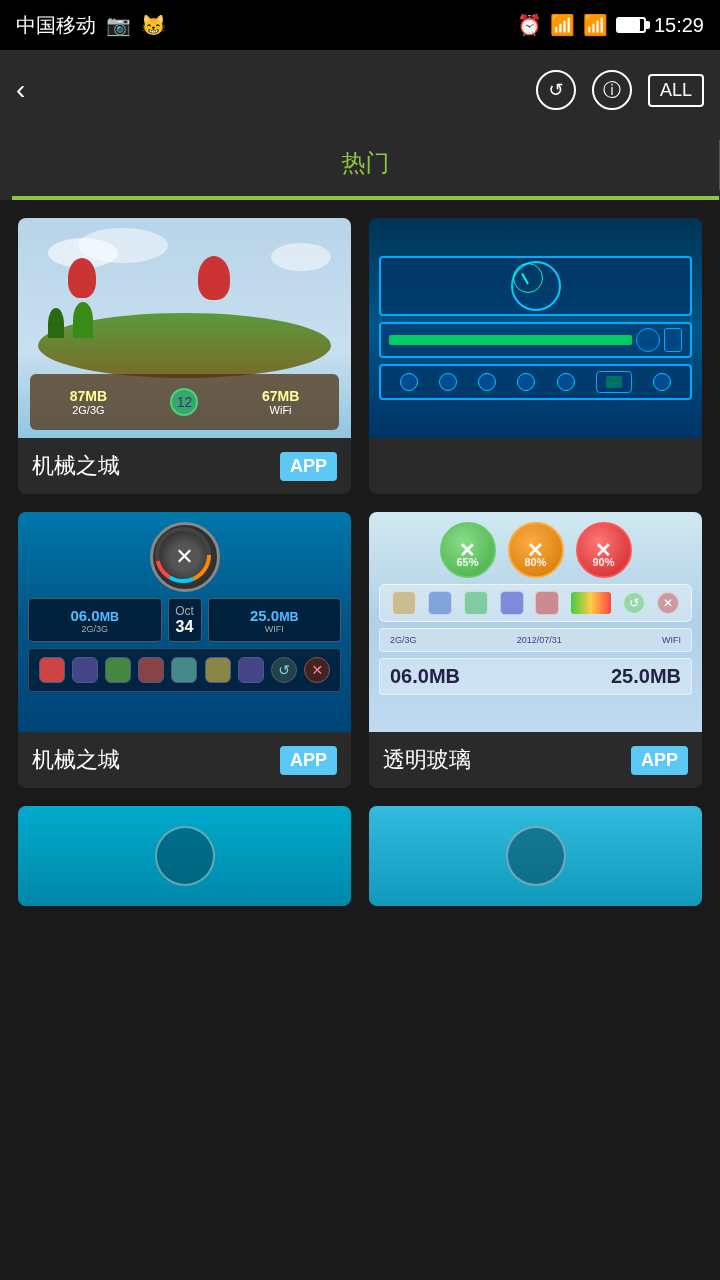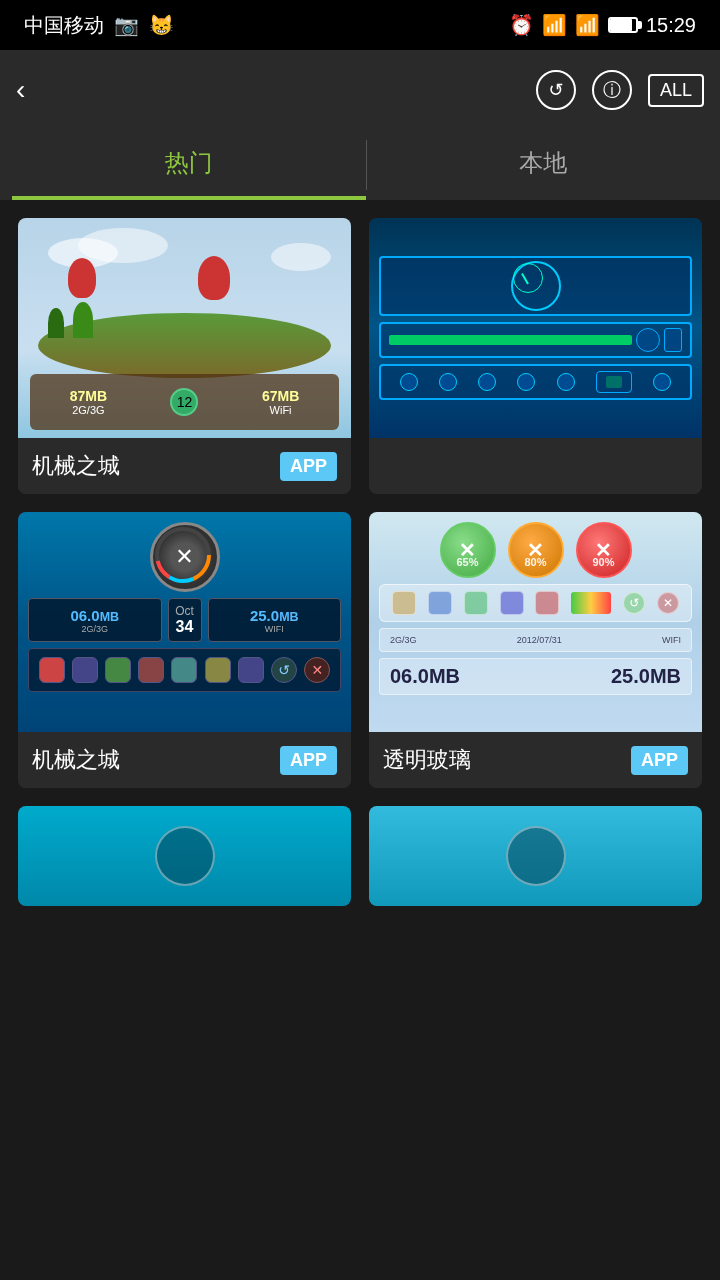--- a/index.html
+++ b/index.html
@@ -13,21 +13,21 @@
     }
 
     
     .status-bar {
       width: 720px;
       height: 50px;
       background: #000;
       display: flex;
       align-items: center;
       justify-content: space-between;
-      padding: 0 24px;
+      padding: 0 16px;
       font-size: 20px;
     }
     .status-left {
       display: flex;
       align-items: center;
       gap: 10px;
       color: #fff;
       font-size: 20px;
     }
     .status-right {
@@ -462,23 +462,20 @@
     <div class="icon-circle">ⓘ</div>
     <div class="all-btn">ALL</div>
   </div>
 </div>
 
 <div class="tabs">
   <div class="tab active">
     <span>热门</span>
   </div>
   <div class="tab-divider"></div>
-  <div class="tab inactive">
-    <span>本地</span>
-  </div>
 </div>
 
 <div class="grid-content">
 
   <div class="theme-card">
     <div class="theme-thumbnail thumb-dinosaur">
 
       <div style="position:absolute;top:20px;left:30px;width:70px;height:30px;background:rgba(255,255,255,0.6);border-radius:50%;"></div>
       <div style="position:absolute;top:10px;left:60px;width:90px;height:35px;background:rgba(255,255,255,0.5);border-radius:50%;"></div>
       <div style="position:absolute;top:25px;right:20px;width:60px;height:28px;background:rgba(255,255,255,0.5);border-radius:50%;"></div>
@@ -489,21 +486,21 @@
       <div style="position:absolute;bottom:100px;left:55px;width:20px;height:36px;background:#3a8a18;border-radius:50% 50% 0 0;"></div>
 
       <div style="position:absolute;top:40px;left:50px;width:28px;height:40px;background:#cc3333;border-radius:50% 50% 40% 40%;"></div>
       <div style="position:absolute;top:38px;left:180px;width:32px;height:44px;background:#cc3333;border-radius:50% 50% 40% 40%;"></div>
 
       <div class="dino-widget">
         <div class="dino-widget-item">
           <div class="val">87MB</div>
           <div>2G/3G</div>
         </div>
-        <div style="width:28px;height:28px;border-radius:50%;background:#3a6;border:2px solid #5c8;display:flex;align-items:center;justify-content:center;font-size:14px;color:#000000;text-align:center;">12</div>
+        <div style="width:28px;height:28px;border-radius:50%;background:#3a6;border:2px solid #5c8;display:flex;align-items:center;justify-content:center;font-size:14px;color:#4c1d95;text-align:center;">12</div>
         <div class="dino-widget-item">
           <div class="val">67MB</div>
           <div>WiFi</div>
         </div>
       </div>
     </div>
     <div class="theme-footer">
       <span class="theme-name">机械之城</span>
       <span class="theme-badge badge-app">APP</span>
     </div>

